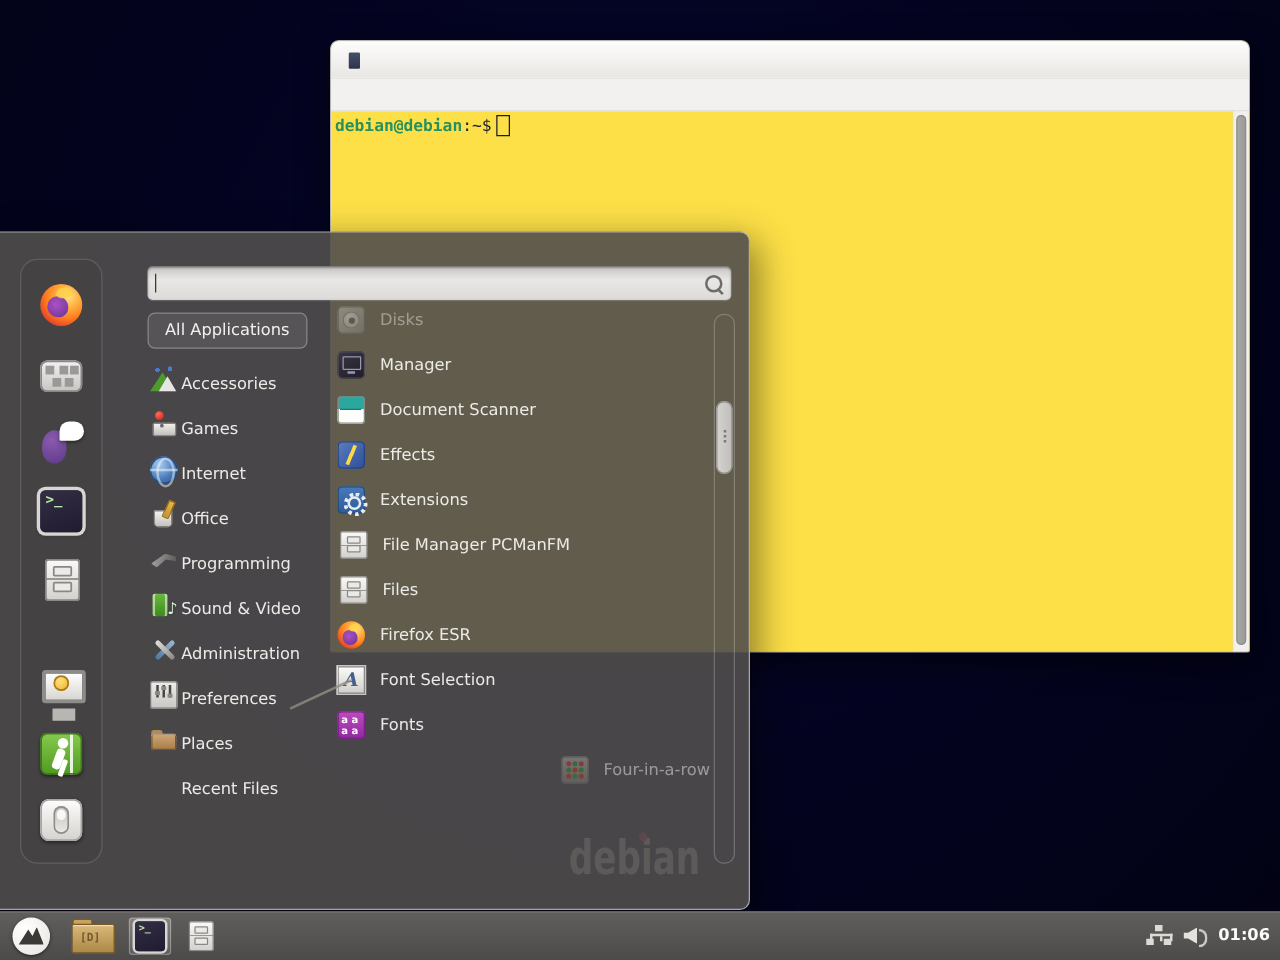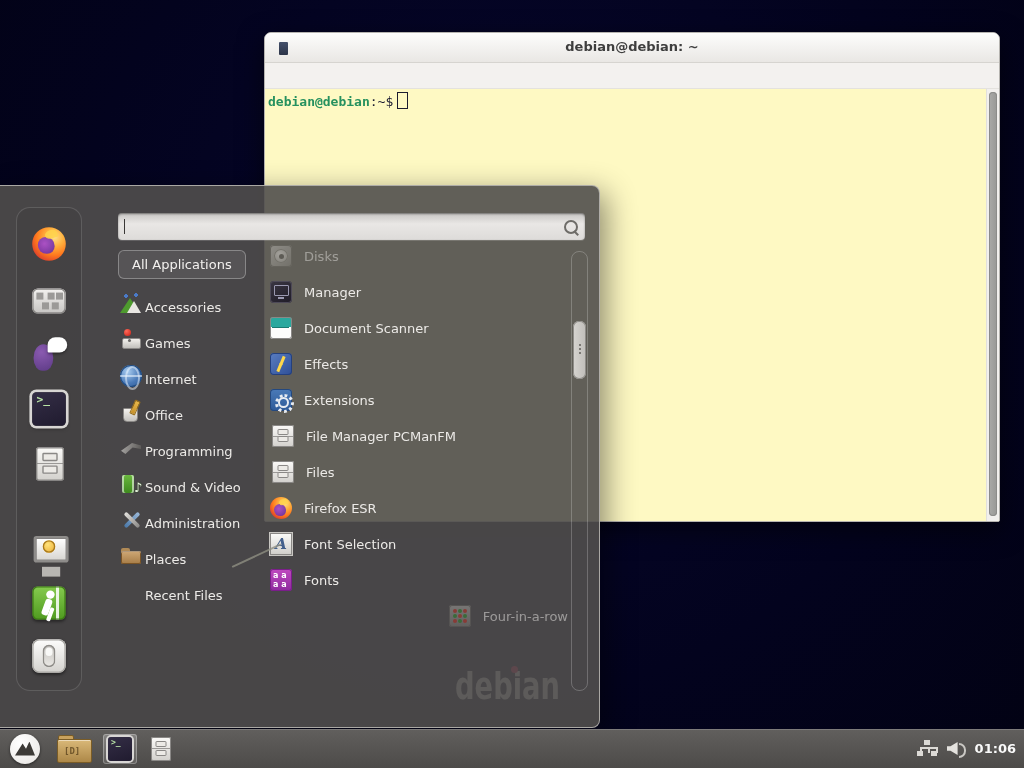--- a/index.html
+++ b/index.html
@@ -23,21 +23,21 @@
     background:linear-gradient(#fdfdfc,#e9e7e4);border-bottom:1px solid #d6d4d0;}
   .term-title{position:absolute;left:0;right:0;top:6px;text-align:center;
     font:700 13px "DejaVu Sans",sans-serif;color:#3e3e3e;}
   .title-icon{position:absolute;left:14px;top:9px;width:9px;height:13px;
     background:linear-gradient(#44506a,#2c3448);border-radius:1px;}
   .win-controls{position:absolute;right:8px;top:4px;display:flex;gap:8px;}
   .wc{position:relative;width:25px;height:21px;cursor:default;}
   .term-menubar{display:flex;align-items:center;height:26px;background:#f3f1ef;
     border-bottom:1px solid #e4e2de;padding-left:2px;}
   .term-menubar .mitem{padding:0 9px;font:13px "DejaVu Sans",sans-serif;color:#2e2e2e;line-height:25px;}
-  .term-body{position:relative;height:432px;background:#fef9c3;padding:3px 2px 0 3px;
+  .term-body{position:relative;height:432px;background:#fde047;padding:3px 2px 0 3px;
     font:13px "DejaVu Sans Mono",monospace;border-radius:0 0 2px 2px;}
   .prompt-user{font-weight:700;color:#26915f;}
   .prompt-rest{color:#1d1d33;}
   .term-cursor{display:inline-block;width:11px;height:17px;border:1.5px solid #1c1c30;
     margin-left:4px;vertical-align:text-bottom;}
   .term-scroll{position:absolute;right:0;top:0;bottom:0;width:13px;background:#f2f0ee;
     border-left:1px solid #e2e0dc;border-radius:0 0 2px 0;}
   .term-thumb{position:absolute;right:2px;top:3px;bottom:5px;width:8px;border-radius:4px;
     background:linear-gradient(90deg,#aaaaa8,#989896);box-shadow:inset 0 0 0 1px #8c8c8a;}
 
@@ -315,21 +315,20 @@
 <body>
 
 <div id="screen">
 
   <div class="watermark">debian</div>
   <div class="wm-dot"></div>
 
   <div class="term-win">
     <div class="term-titlebar">
       <span class="title-icon"></span>
-      <div class="term-title">debian@debian: ~</div>
       <div class="win-controls">
 
       <span class="wc"><i class="ic ic-wc wc-none"></i></span>
           <span class="wc"><i class="ic ic-wc wc-none"></i></span>
           <span class="wc"><i class="ic ic-wc wc-none"></i></span>
         </div>
     </div>
     <div class="term-menubar">
 
     <span class="mitem"></span>
@@ -421,20 +420,24 @@
         <div class="cat-row">
           <i class="ic ic-sound-video"></i>
           <span class="cat-label">Sound &amp; Video</span>
         </div>
 
         <div class="cat-row">
           <i class="ic ic-administration"></i>
           <span class="cat-label">Administration</span>
         </div>
 
+        <div class="cat-row">
+          <i class="ic ic-preferences"></i>
+          <span class="cat-label">Preferences</span>
+        </div>
 
         <div class="cat-row">
           <i class="ic ic-places"></i>
           <span class="cat-label">Places</span>
         </div>
 
         <div class="cat-row">
           <i class="ic ic-none"></i>
           <span class="cat-label">Recent Files</span>
         </div>

